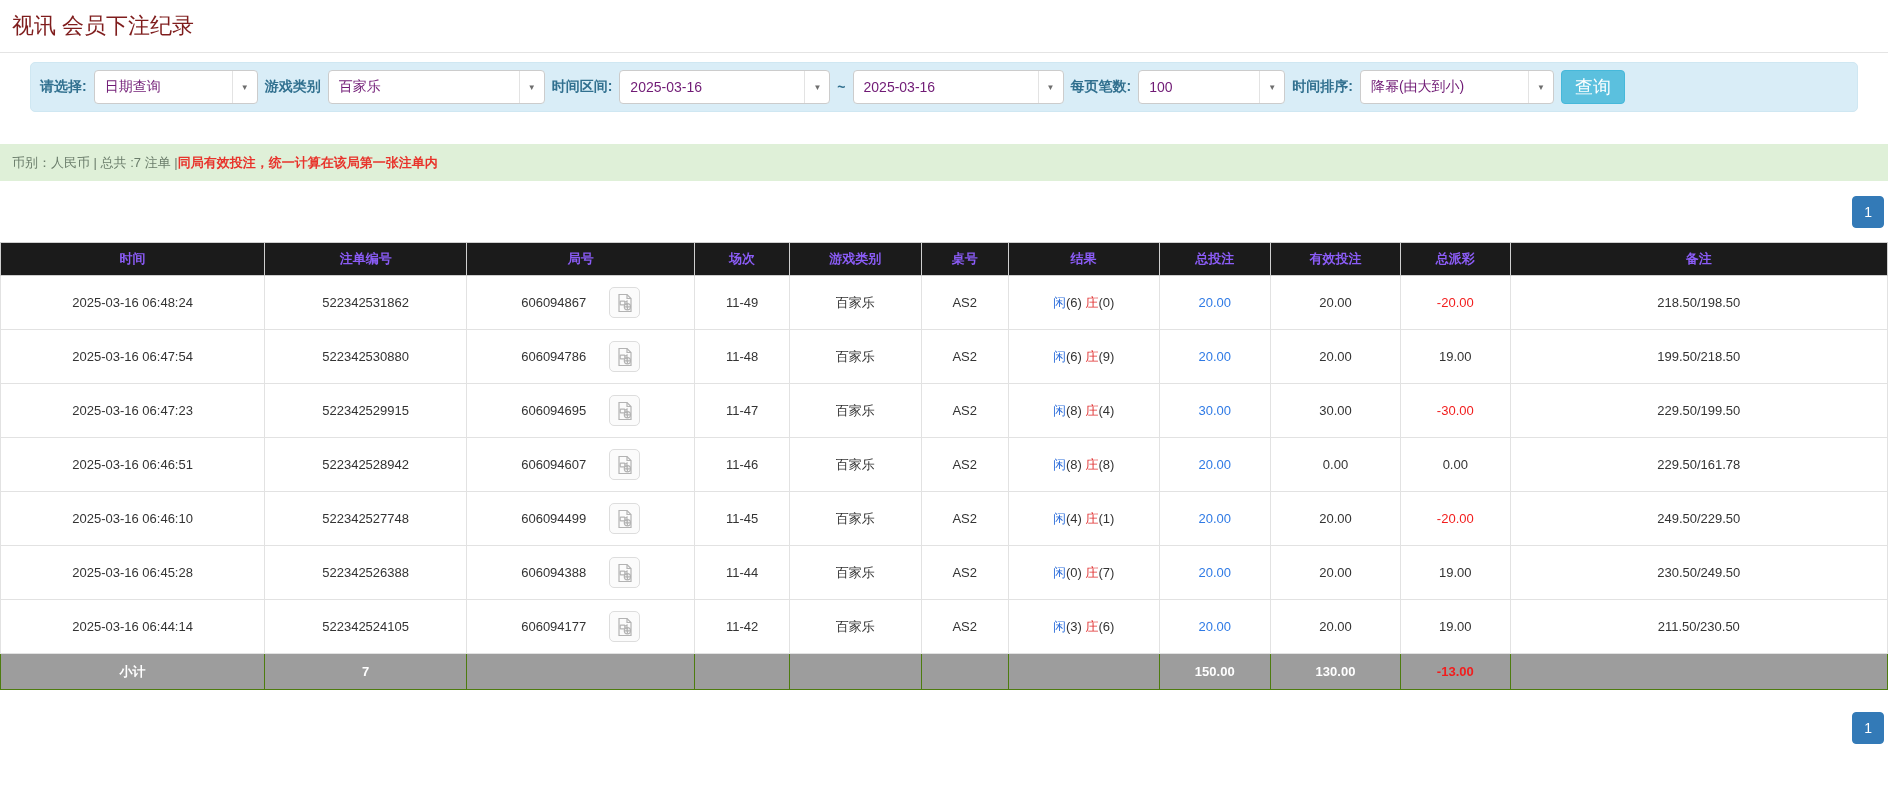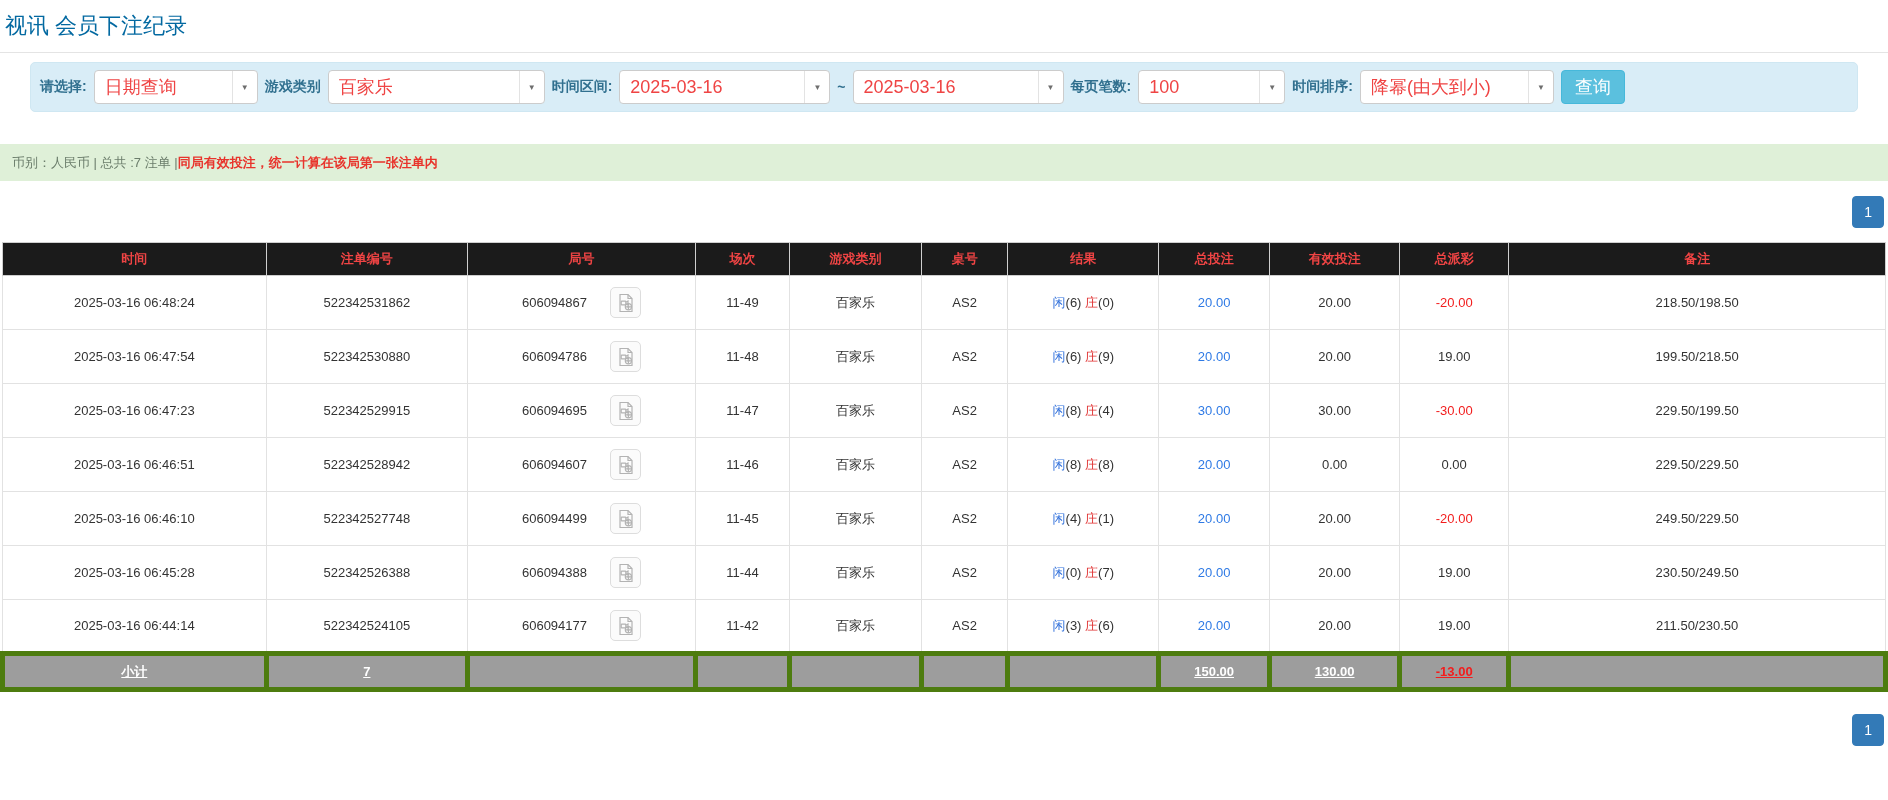--- a/index.html
+++ b/index.html
@@ -5,41 +5,41 @@
   * { box-sizing: border-box; }
   html,body { margin:0; padding:0; }
   body {
     width:1888px; height:800px; overflow:hidden;
     background:#fff;
     font-family:"Liberation Sans","DejaVu Sans",sans-serif;
     color:#333;
   }
   
   .page-title {
-    font-size:22px; font-weight:500; color:#0369a1;
-    padding:11px 0 11px 5px;
+    font-size:22px; font-weight:500; color:#7f1d1d;
+    padding:11px 0 11px 12px;
     border-bottom:1px solid #e4e4e4;
   }
   
   .filter-bar {
     margin:9px 30px 0 30px;
     height:50px;
     background:#d9edf7;
     border:1px solid #cfe7f2;
     border-radius:5px;
     padding:12px 9px;
     display:flex; align-items:center; gap:7px;
   }
   .f-label { font-weight:bold; color:#31708f; font-size:14px; white-space:nowrap; }
   .sel {
     display:flex; align-items:center;
     background:#fff; border:1px solid #ccc; border-radius:4px;
     height:34px; cursor:pointer;
   }
-  .sel-text { flex:1; padding:0 10px; font-size:18px; color:#ef4444; text-align:left; white-space:nowrap; overflow:hidden; }
+  .sel-text { flex:1; padding:0 10px; font-size:14px; color:#701a75; text-align:left; white-space:nowrap; overflow:hidden; }
   .sel-arrow {
     width:25px; align-self:stretch;
     display:flex; align-items:center; justify-content:center;
     border-left:1px solid #e3e3e3; color:#6e6e6e; font-size:8px;
   }
   .w-query{width:164px} .w-game{width:217px} .w-date{width:211px}
   .w-size{width:147px} .w-sort{width:194px}
   .tilde { color:#31708f; font-weight:bold; font-size:14px; }
   .btn-search {
     background:#5bc0de; border:1px solid #46b8da; color:#fff;
@@ -61,31 +61,31 @@
   .pager-top { margin:15px 4px 14px 0; }
   .pager-bottom { margin:22px 4px 0 0; }
   .page-btn {
     background:#337ab7; border:1px solid #337ab7; color:#fff;
     font-size:14px; padding:6px 11px; border-radius:4px; cursor:pointer;
     font-family:inherit; line-height:1.3;
   }
   
   table { width:100%; border-collapse:collapse; font-size:13px; table-layout:fixed; }
   th {
-    background:#1b1b1b; color:#ef4444; font-weight:bold;
+    background:#1b1b1b; color:#8b5cf6; font-weight:bold;
     height:33px; border:1px solid #cfcfcf; text-align:center;
     font-size:13px;
   }
   td {
     height:54px; border:1px solid #e2e2e2; text-align:center;
     color:#333; background:#fff;
   }
   .sum-row td {
     height:36px; background:#9d9d9d; color:#fff;
-    border:5px solid #4d7c0f; font-weight:bold;text-decoration:underline;
+    border:1px solid #4d7c0f; font-weight:bold;
   }
   .neg { color:#f21d1d !important; }
   .bet-link { color:#2f7ae5; text-decoration:none; cursor:pointer; }
   .res-p { color:#2f6fdb; }
   .res-b { color:#e03131; }
   .res-n { color:#333; }
   .round-wrap { display:inline-flex; align-items:center; gap:23px; }
   .video-btn {
     width:31px; height:31px; border:1px solid #ddd; border-radius:5px;
     background:#fbfbfb; display:inline-flex; align-items:center; justify-content:center;
@@ -265,21 +265,21 @@
               </svg>
             </button>
           </span></td>
         <td>11-46</td>
         <td>百家乐</td>
         <td>AS2</td>
         <td><span class="res-p">闲</span><span class="res-n">(8)</span> <span class="res-b">庄</span><span class="res-n">(8)</span></td>
         <td><a class="bet-link">20.00</a></td>
         <td>0.00</td>
         <td>0.00</td>
-        <td>229.50/229.50</td>
+        <td>229.50/161.78</td>
       </tr>
       <tr class="data-row">
         <td>2025-03-16 06:46:10</td>
         <td>522342527748</td>
         <td><span class="round-wrap">
             <span>606094499</span>
             <button class="video-btn">
               <svg width="20" height="20" viewBox="0 0 20 20" fill="none" stroke="#b3b3b3" stroke-width="1.2">
                 <path d="M4 1.5 h8 l4 4 v13 h-12 z"></path>
                 <path d="M12 1.5 v4 h4"></path>

